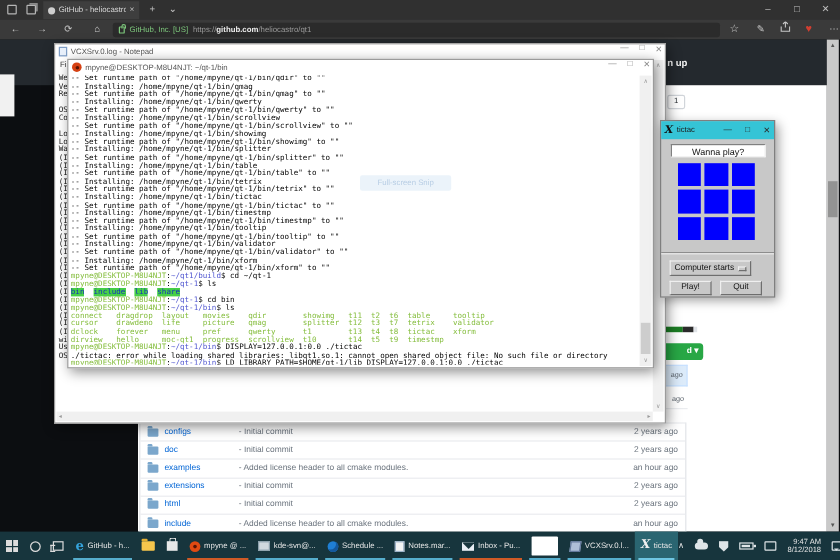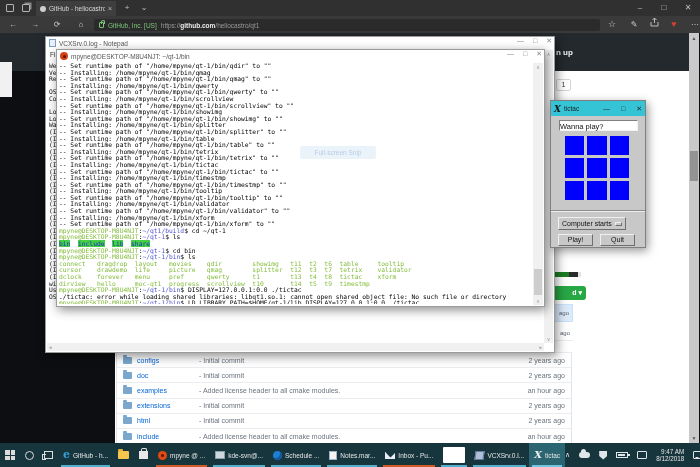--- a/index.html
+++ b/index.html
@@ -94,21 +94,21 @@
   
   #tictac { left:550px; top:100px; width:96px; height:148px; background:#c8c8c8;
             border:1px solid #7f7f7f; box-shadow:2px 3px 9px rgba(0,0,0,0.4); }
   #tictitle { height:15px; background:#35c4d6; display:flex; align-items:center; padding:0 3px; gap:3px;
               color:#1c1c1c; font-size:6.5px; }
   .xlogo { font-family:"DejaVu Serif", serif; font-weight:bold; font-style:italic; font-size:9px; color:#111; }
   #ticctl { margin-left:auto; display:flex; gap:11px; color:#2a2a2a; font-size:7px; }
   #ticstatus { position:absolute; left:8px; top:19px; width:79px; height:11px; background:#fff;
                border-top:1px solid #808080; border-left:1px solid #808080;
                border-bottom:1px solid #f2f2f2; border-right:1px solid #f2f2f2;
-               font-size:7.5px; color:#111; line-height:11px; }
+               font-size:7.5px; color:#111; text-align:center; line-height:11px; }
   #ticgrid { position:absolute; left:14px; top:35px; width:64px; height:64px;
              display:grid; grid-template-columns:repeat(3,1fr); gap:3px; }
   .ticcell { background:#0000fe; }
   #ticsep { position:absolute; left:0; top:109px; width:94px; height:2px;
             border-top:1px solid #8d8d8d; border-bottom:1px solid #ececec; }
   .btn3d { background:#c8c8c8; border-top:1px solid #efefef; border-left:1px solid #efefef;
            border-bottom:1px solid #6e6e6e; border-right:1px solid #6e6e6e;
            font-size:7px; color:#111; text-align:center; }
   #ticcombo { position:absolute; left:7px; top:116px; width:68px; height:13px; text-align:left;
               padding-left:3px; line-height:11px; }

